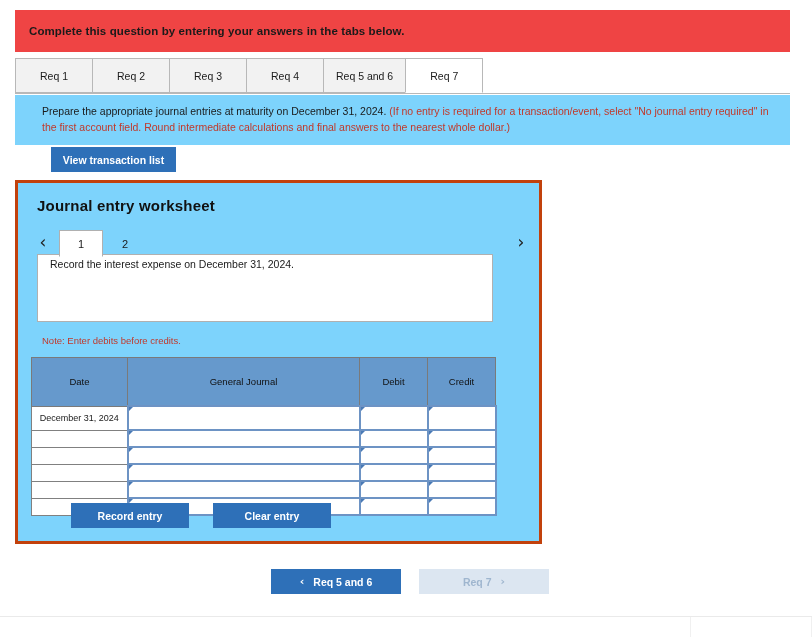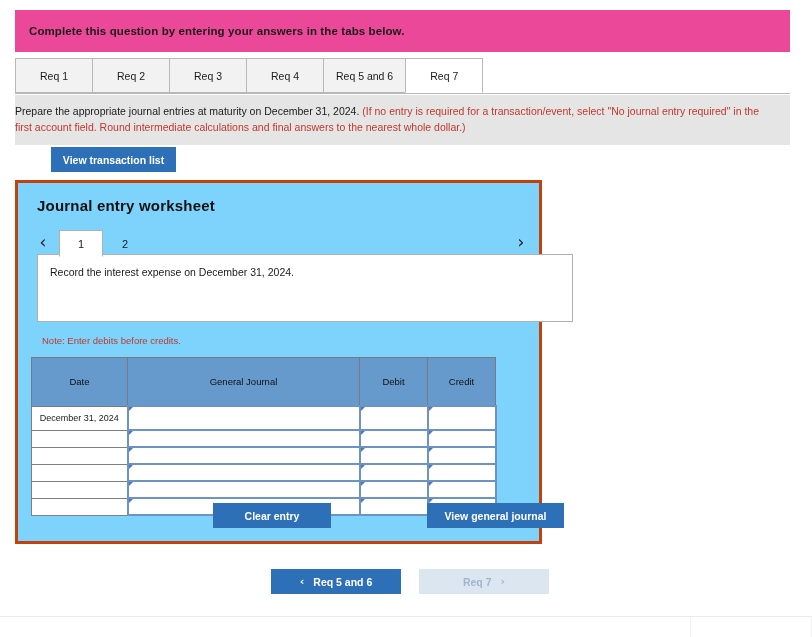--- a/index.html
+++ b/index.html
@@ -13,21 +13,21 @@
     overflow: hidden;
   }
 
   
   .question-bar {
     position: absolute;
     left: 15px;
     top: 10px;
     width: 775px;
     height: 42px;
-    background: #ec4899;
+    background: #ef4444;
     display: flex;
     align-items: center;
     text-align: right;
   }
   .question-bar-text {
     font-size: 11.5px;
     font-weight: bold;
     color: #1a1a1a;
     padding-left: 14px;
     letter-spacing: 0.1px;
@@ -66,22 +66,22 @@
     z-index: 3;
   }
 
   
   .req-desc {
     position: absolute;
     left: 15px;
     top: 95px;
     width: 775px;
     min-height: 42px;
-    background: #e5e5e5;
-    padding: 8px 12px 9px 0;
+    background: #7dd3fc;
+    padding: 8px 12px 9px 27px;
     font-size: 10.5px;
     line-height: 1.55;
     color: #1a1a1a;
   }
   .req-desc .red { color: #c0392b; }
 
   
   .btn {
     border: none;
     cursor: pointer;
@@ -173,25 +173,25 @@
     border-bottom: 1px solid #ffffff;
     position: relative;
     z-index: 4;
   }
 
   
   .prompt-box {
     position: absolute;
     left: 19px;
     top: 71px;
-    width: 536px;
+    width: 456px;
     height: 68px;
     background: #ffffff;
     border: 1px solid #b0b0b0;
-    padding: 11px 12px;
+    padding: 3px 12px;
     font-size: 10.5px;
     color: #1a1a1a;
   }
 
   .note-text {
     position: absolute;
     left: 13px;
     top: 152px;
     font-size: 9.5px;
     color: #c0392b;
@@ -396,22 +396,22 @@
       </tr>
       <tr>
         <td class="date-cell"></td>
         <td class="input-cell"></td>
         <td class="input-cell"></td>
         <td class="input-cell"></td>
       </tr>
     </tbody>
   </table>
 
+  <button class="btn record-entry-btn">Record entry</button>
   <button class="btn clear-entry-btn">Clear entry</button>
-  <button class="btn view-gj-btn">View general journal</button>
 </div>
 
 <button class="btn nav-prev-btn">
   <span class="nav-chevron">‹</span>
   <span>Req 5 and 6</span>
 </button>
 <button class="btn nav-next-btn">
   <span>Req 7</span>
   <span class="nav-chevron">›</span>
 </button>

